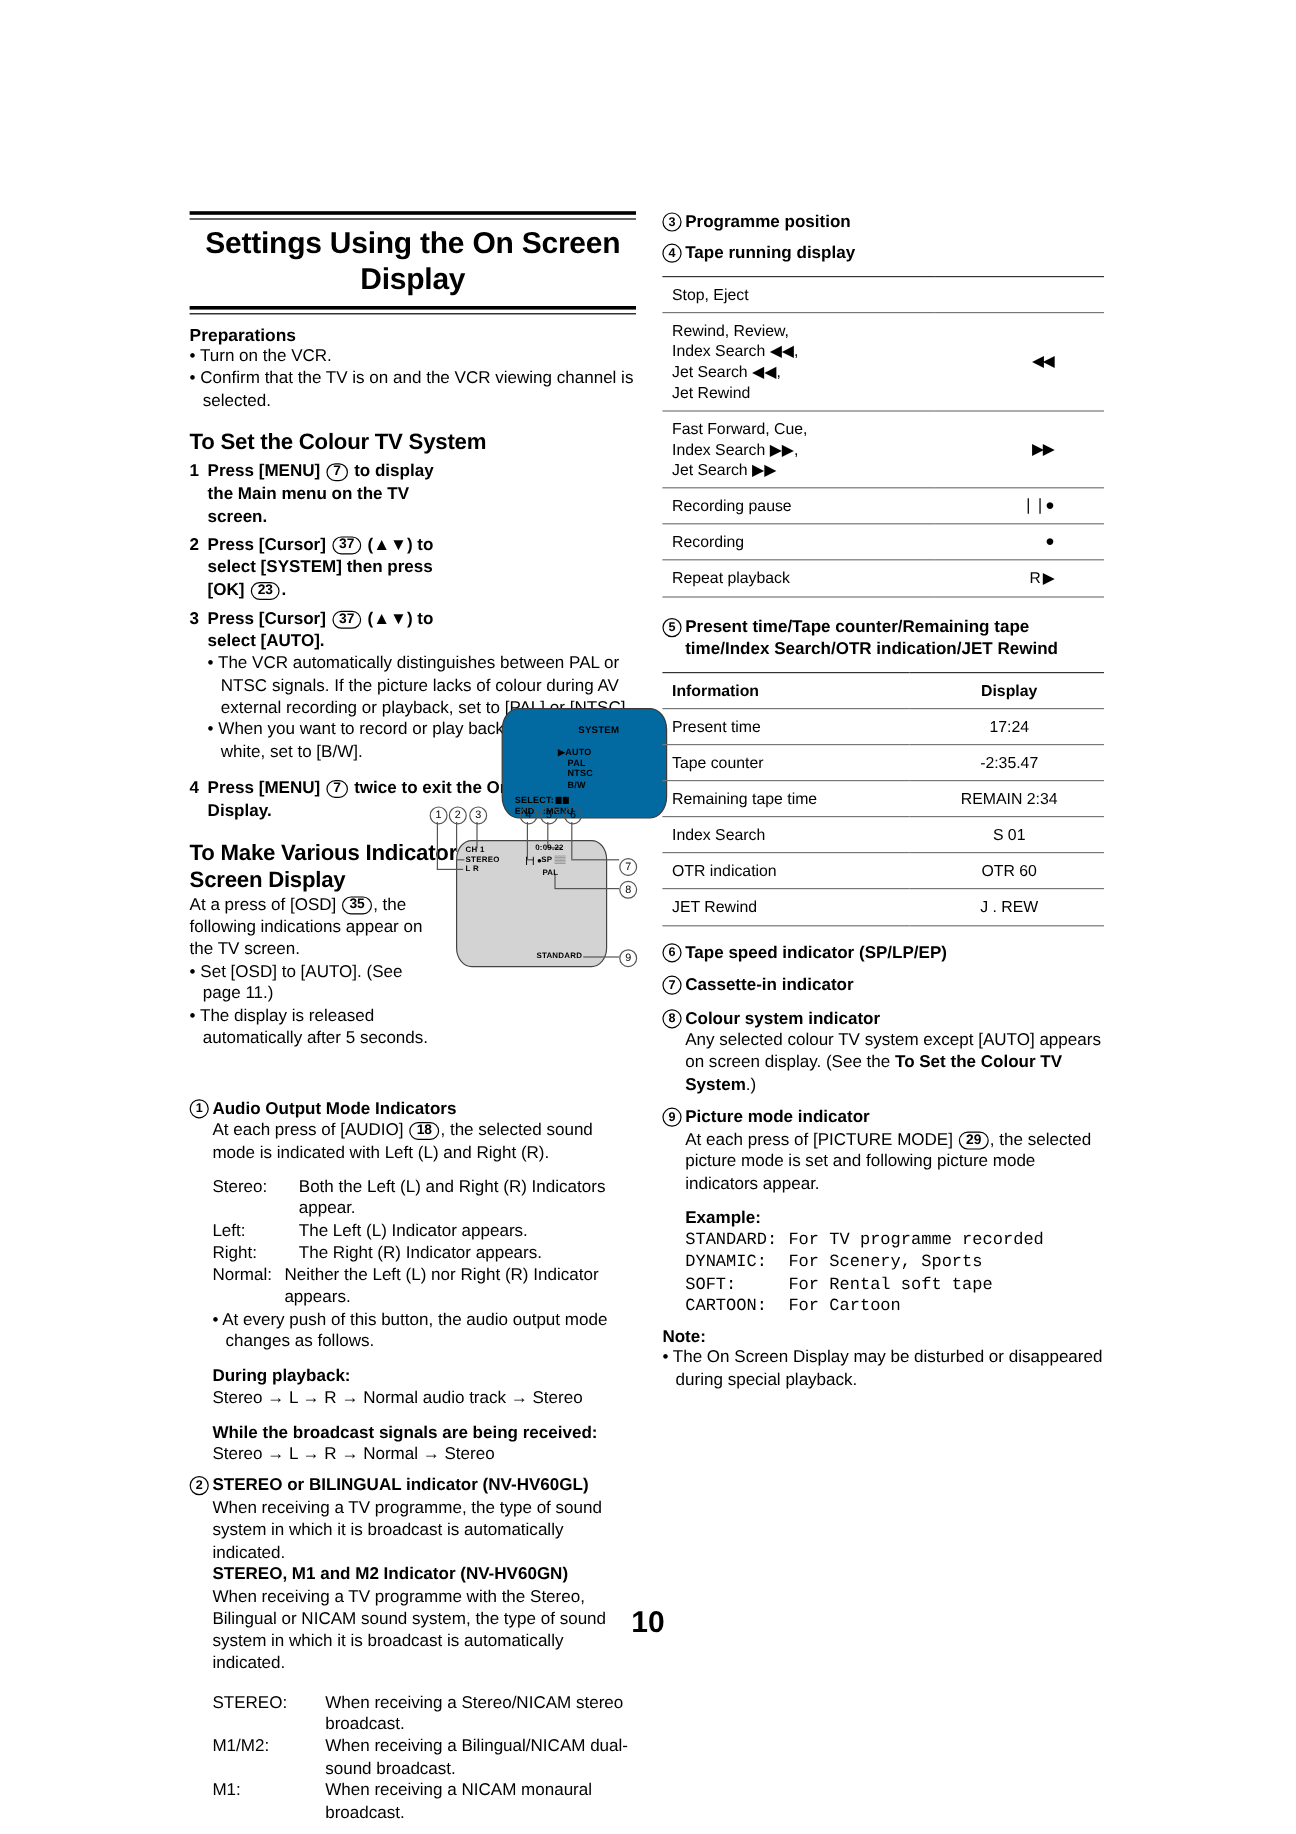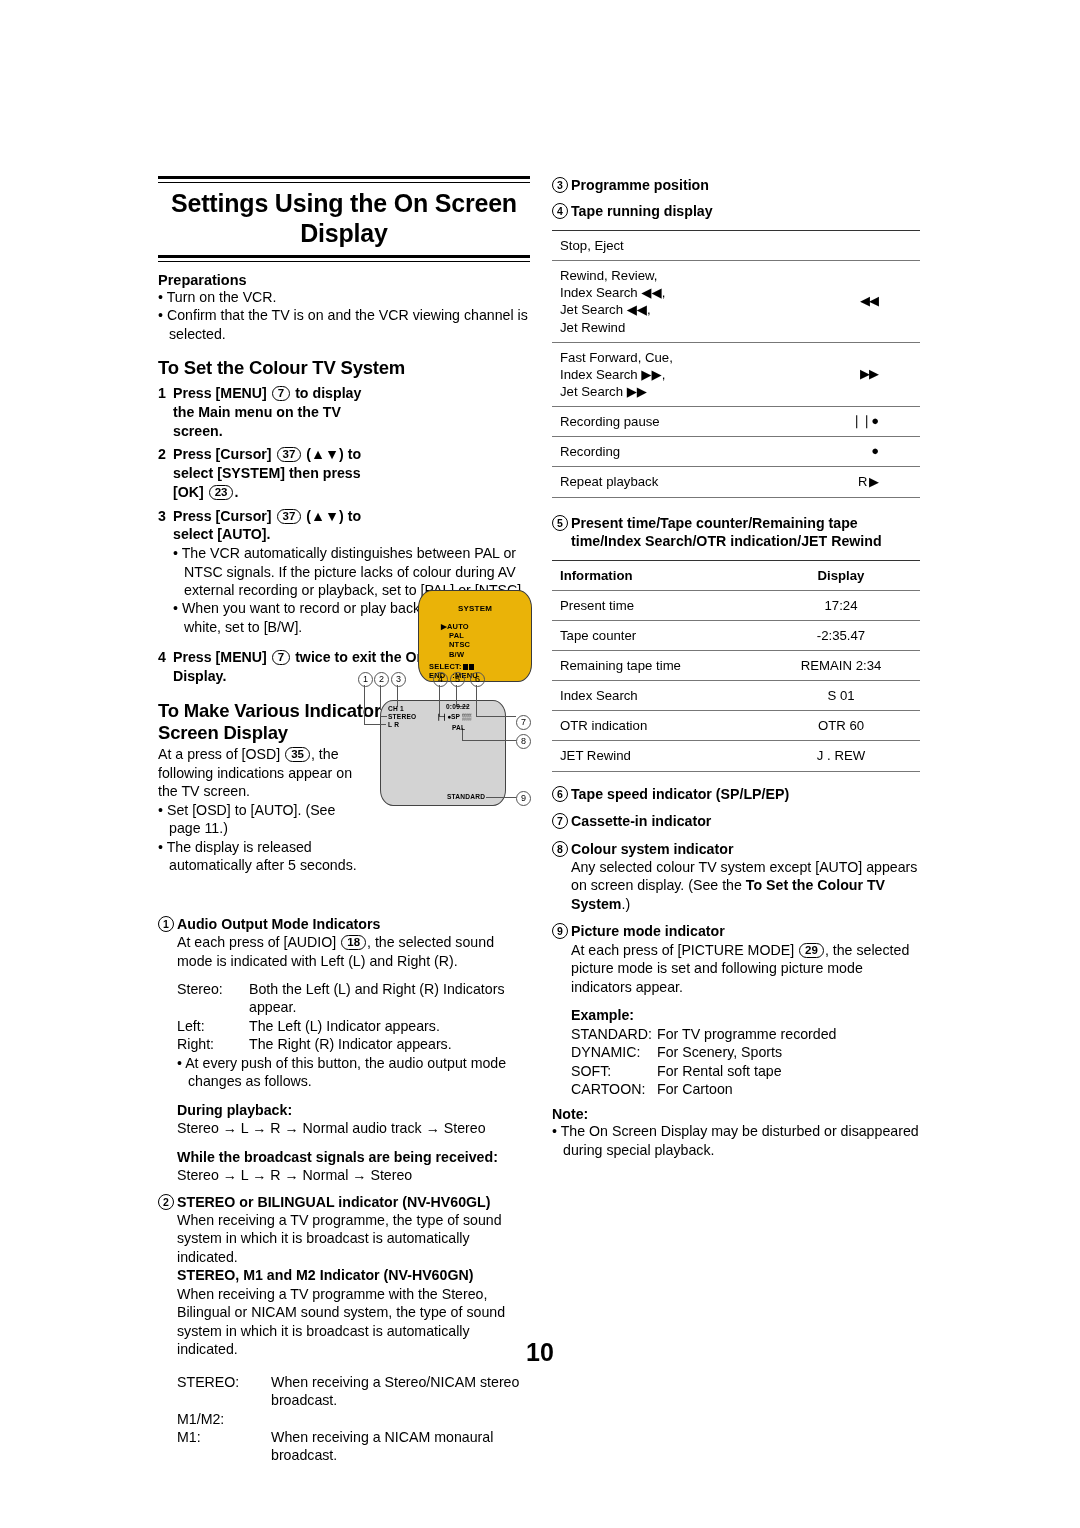--- a/index.html
+++ b/index.html
@@ -125,33 +125,34 @@
     line-height: 1.30;
     margin-top: 9px;
   }
   .numitem > .marker { flex: 0 0 19px; }
   .numitem > .content { flex: 1 1 auto; }
 
   
   .defrow { display: flex; font-size: 14.2px; line-height: 1.30; }
   .defrow .k { flex: 0 0 72px; }
   .defrow .v { flex: 1 1 auto; }
-  .defrow2 { display: flex; font-size: 14.2px; line-height: 1.30; }
+  .defrow2 { display: flex; font-size: 14.2px; line-height: 1.30; font-family: Liberation Mono, monospace; }
   .defrow2 .k { flex: 0 0 86px; }
   .defrow2 .v { flex: 1 1 auto; }
   .defrow3 { display: flex; font-size: 14.2px; line-height: 1.30; }
   .defrow3 .k { flex: 0 0 94px; }
   .defrow3 .v { flex: 1 1 auto; }
 
   
   .tv-shell {
-    background: #eab308;
+    background: #0369a1;
     border: 1.6px solid #3a3a3a;
     border-radius: 14px / 18px;
     position: relative;
+    padding-left: 24px;
   }
   .sysmenu {
     position: absolute;
     left: 260px;
     top: 206px;
     width: 112px;
     height: 90px;
     font-size: 7.5px;
     font-weight: bold;
     letter-spacing: 0.2px;
@@ -321,20 +322,24 @@
             <span class="v">Both the Left (L) and Right (R) Indicators appear.</span>
           </div>
         <div class="defrow">
             <span class="k">Left:</span>
             <span class="v">The Left (L) Indicator appears.</span>
           </div>
         <div class="defrow">
             <span class="k">Right:</span>
             <span class="v">The Right (R) Indicator appears.</span>
           </div>
+        <div class="defrow">
+            <span class="k" style="flex:0 0 60px;">Normal:</span>
+            <span class="v">Neither the Left (L) nor Right (R) Indicator appears.</span>
+          </div>
         <p class="bullet">At every push of this button, the audio output mode changes as follows.</p>
         <div class="gap10"></div>
         <div class="b" style="font-size:14.2px;">During playback:</div>
         <p class="t">Stereo → L → R → Normal audio track → Stereo</p>
         <div class="gap10"></div>
         <div class="b" style="font-size:14.2px;">While the broadcast signals are being received:</div>
         <p class="t">Stereo → L → R → Normal → Stereo</p>
       </span>
     </div>
 
@@ -345,20 +350,21 @@
         <p class="t">When receiving a TV programme, the type of sound system in which it is broadcast is automatically indicated.</p>
         <div class="b" style="font-size:14.2px;">STEREO, M1 and M2 Indicator (NV-HV60GN)</div>
         <p class="t">When receiving a TV programme with the Stereo, Bilingual or NICAM sound system, the type of sound system in which it is broadcast is automatically indicated.</p>
         <div class="gap14"></div>
         <div class="defrow3">
             <span class="k">STEREO:</span>
             <span class="v">When receiving a Stereo/NICAM stereo broadcast.</span>
           </div>
         <div class="defrow3">
             <span class="k">M1/M2:</span>
+            <span class="v">When receiving a Bilingual/NICAM dual-sound broadcast.</span>
           </div>
         <div class="defrow3">
             <span class="k">M1:</span>
             <span class="v">When receiving a NICAM monaural broadcast.</span>
           </div>
         
       </span>
     </div>
   </div>
 

